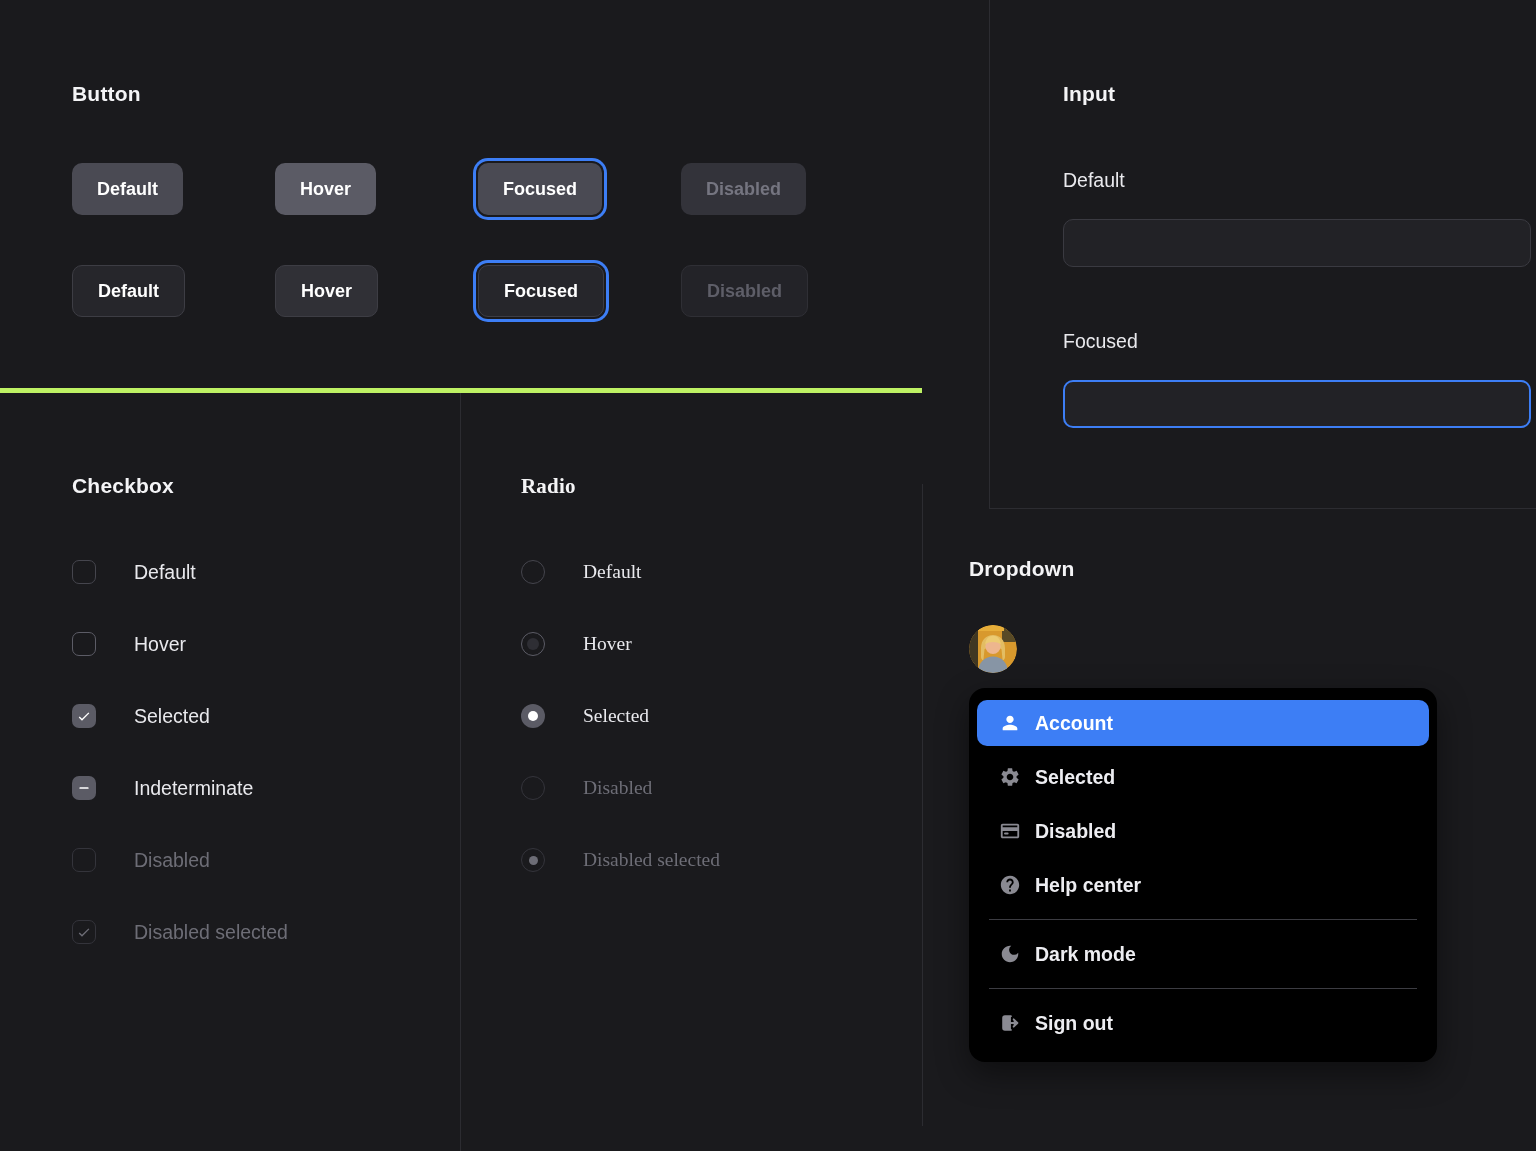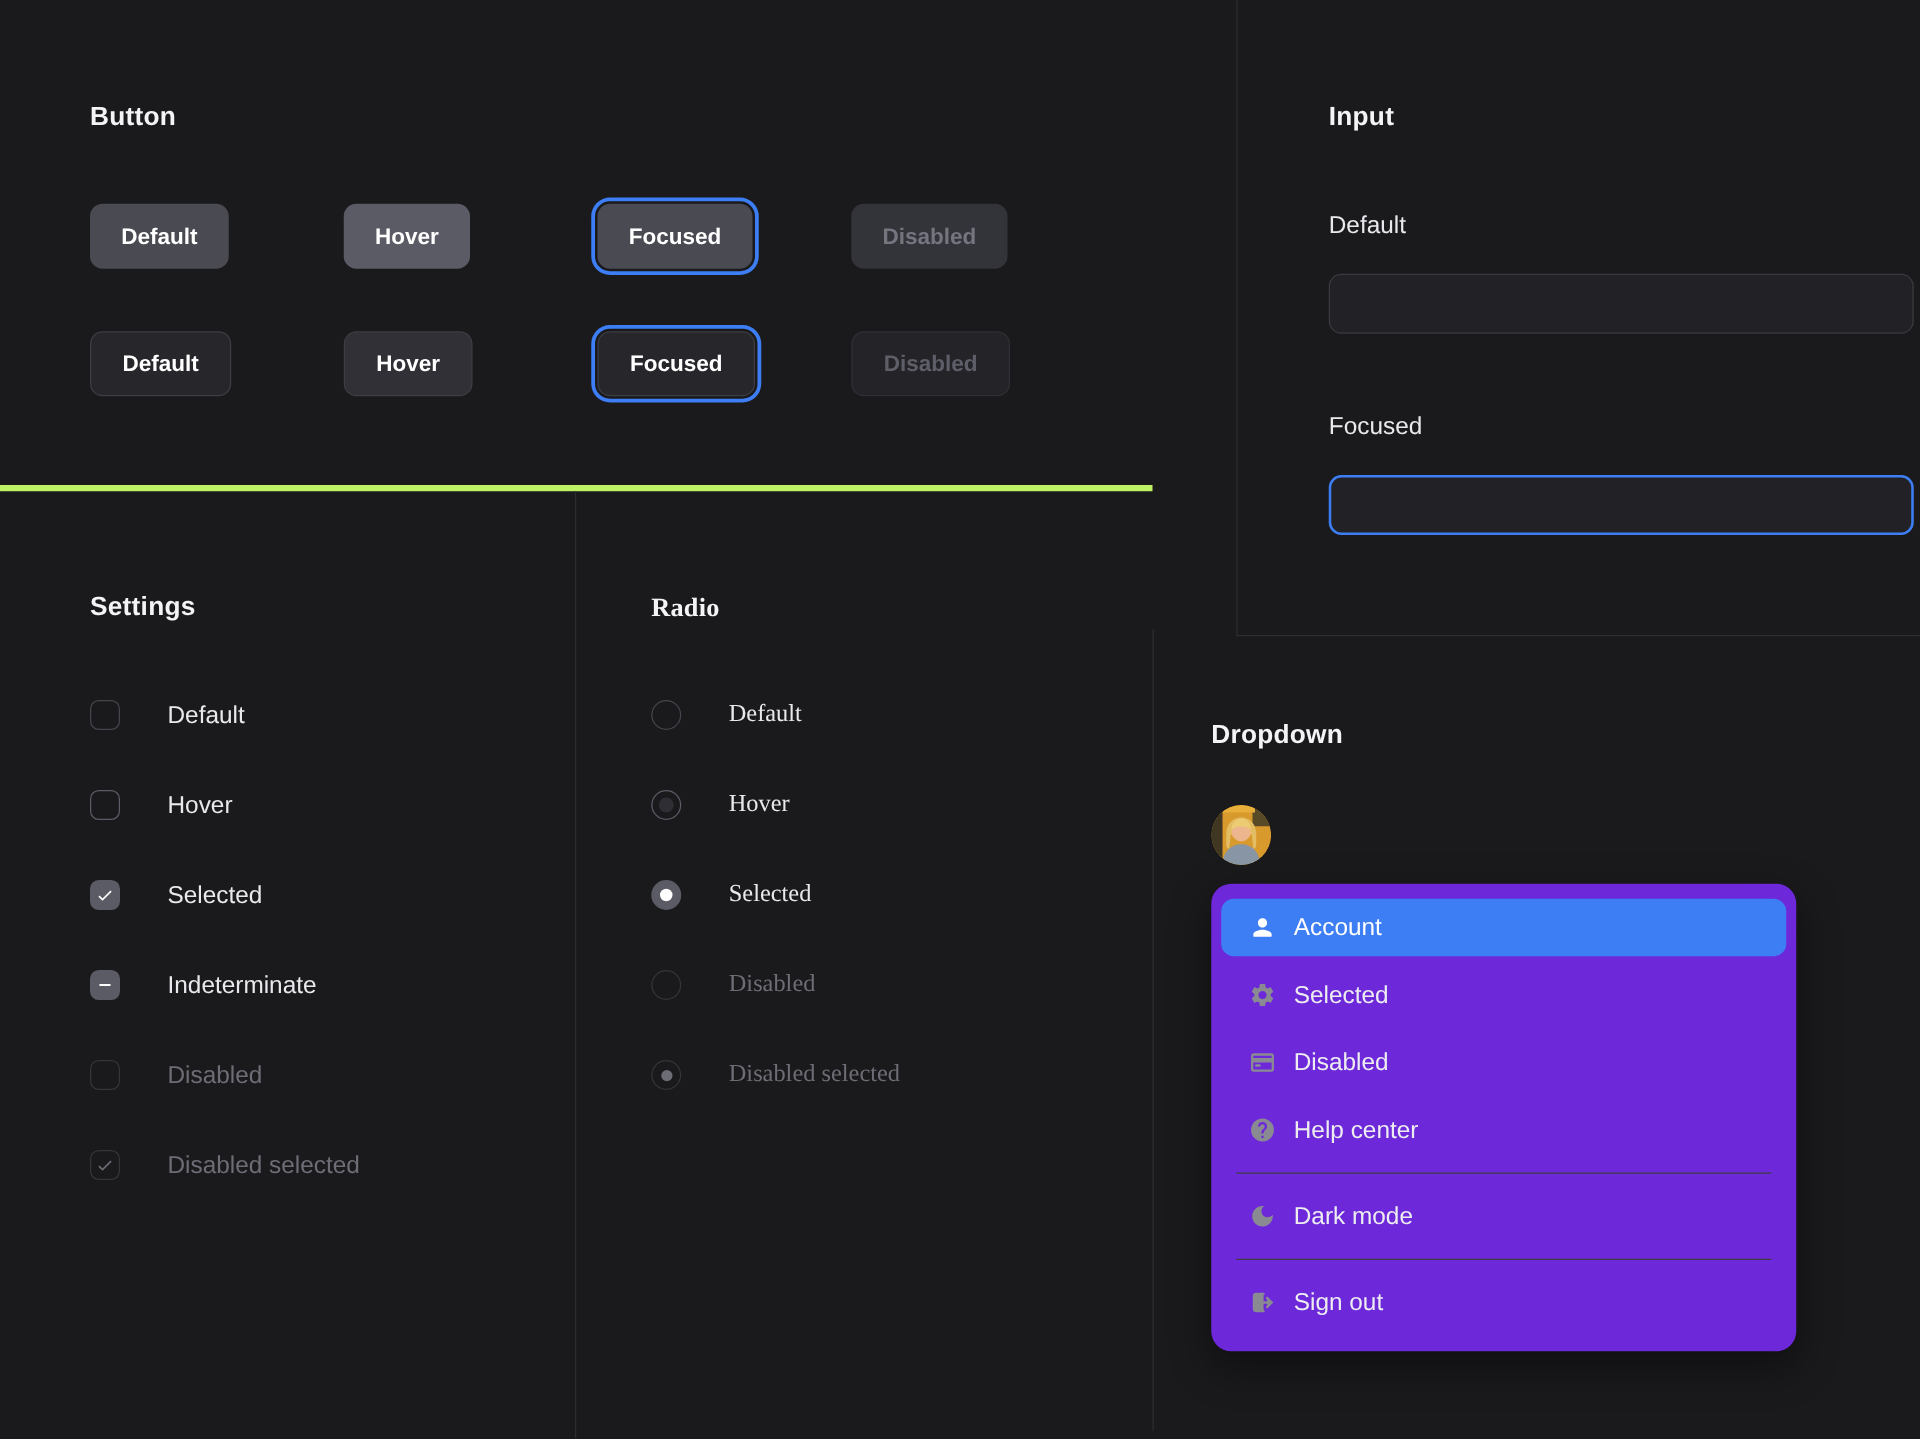--- a/index.html
+++ b/index.html
@@ -7,21 +7,21 @@
     width:1536px;height:1151px;position:relative;overflow:hidden;
     background:#1a1a1d;color:#ececf0;
     font-family:"Liberation Sans", sans-serif;
     -webkit-font-smoothing:antialiased;
   }
   .panel{position:absolute;box-sizing:border-box;}
   #panel-button{left:0;top:0;width:922px;height:393px;border-bottom:5px solid #bef264;padding:82px 0 0 72px;}
   #panel-checkbox{left:0;top:393px;width:461px;height:758px;border-right:1px solid #2c2c31;padding:81px 0 0 72px;}
   #panel-radio{left:461px;top:393px;width:461px;height:758px;padding:81px 0 0 60px;font-family:Liberation Serif, serif;}
   #panel-input{left:949px;top:0;width:726px;height:509px;border-left:1px solid #2c2c31;border-bottom:1px solid #2c2c31;padding:82px 73px 0 73px;margin-left:40px;}
-  #panel-dropdown{left:922px;top:503px;width:614px;height:642px;border-left:1px solid #2c2c31;padding:73px 73px 0 46px;}
+  #panel-dropdown{left:922px;top:484px;width:614px;height:642px;border-left:1px solid #2c2c31;padding:73px 73px 0 46px;}
 
   h2.sec{margin:0;font-size:21px;line-height:24px;font-weight:700;color:#f4f4f6;letter-spacing:.2px;}
 
   
   .btn-grid{margin-top:57px;display:flex;flex-direction:column;gap:50px;}
   .btn-row{display:flex;}
   .btn-cell{width:203px;}
   .btn{
     display:inline-flex;align-items:center;justify-content:center;
     height:52px;padding:0 25px;border-radius:10px;
@@ -71,22 +71,22 @@
     margin-top:27px;display:block;width:468px;height:48px;box-sizing:border-box;
     border-radius:10px;background:#222226;border:1px solid #3a3a41;
     color:#ececf0;font-size:18px;padding:0 16px;outline:none;
     font-family:"Liberation Sans", sans-serif;
   }
   .text-input.focused{border:2px solid #3d7ef5;background:#222226;}
 
   
   .avatar{margin-top:44px;width:48px;height:48px;border-radius:50%;overflow:hidden;display:block;padding:0;border:none;background:none;cursor:pointer;}
   .menu{
-    margin-top:15px;width:468px;box-sizing:border-box;background:#6d28d9;
-    border-radius:16px;padding:12px 8px;box-shadow:0 12px 32px rgba(0,0,0,.45);
+    margin-top:15px;width:468px;box-sizing:border-box;background:#000000;
+    border-radius:16px;padding:12px 8px;box-shadow:0 12px 32px rgba(0,0,0,.45);font-weight:bold;
   }
   .menu-item{
     display:flex;align-items:center;height:54px;padding:0 15px 0 22px;
     border-radius:10px;cursor:pointer;
   }
   .menu-item .mi-icon{width:22px;height:22px;flex:0 0 auto;display:flex;align-items:center;justify-content:center;}
   .menu-item .mi-icon svg{display:block;fill:#8a8a92;}
   .menu-item .mi-label{margin-left:14px;font-size:19.5px;color:#ededf1;}
   .menu-item.active{background:#3d7ef5;height:46px;margin-bottom:4px;}
   .menu-item.active .mi-icon svg{fill:#ffffff;}
@@ -108,21 +108,21 @@
     <div class="btn-row">
       <div class="btn-cell"><button class="btn s-default">Default</button></div>
       <div class="btn-cell"><button class="btn s-hover">Hover</button></div>
       <div class="btn-cell"><button class="btn s-focused">Focused</button></div>
       <div class="btn-cell"><button class="btn s-disabled">Disabled</button></div>
     </div>
   </div>
 </section>
 
 <section class="panel" id="panel-checkbox">
-  <h2 class="sec">Settings</h2>
+  <h2 class="sec">Checkbox</h2>
   <div class="state-list">
 
     <div class="state-row">
       <span class="cbox v-default" role="checkbox" aria-checked="false"></span>
       <span class="lbl">Default</span>
     </div>
 
     <div class="state-row">
       <span class="cbox v-hover" role="checkbox" aria-checked="false"></span>
       <span class="lbl">Hover</span>

